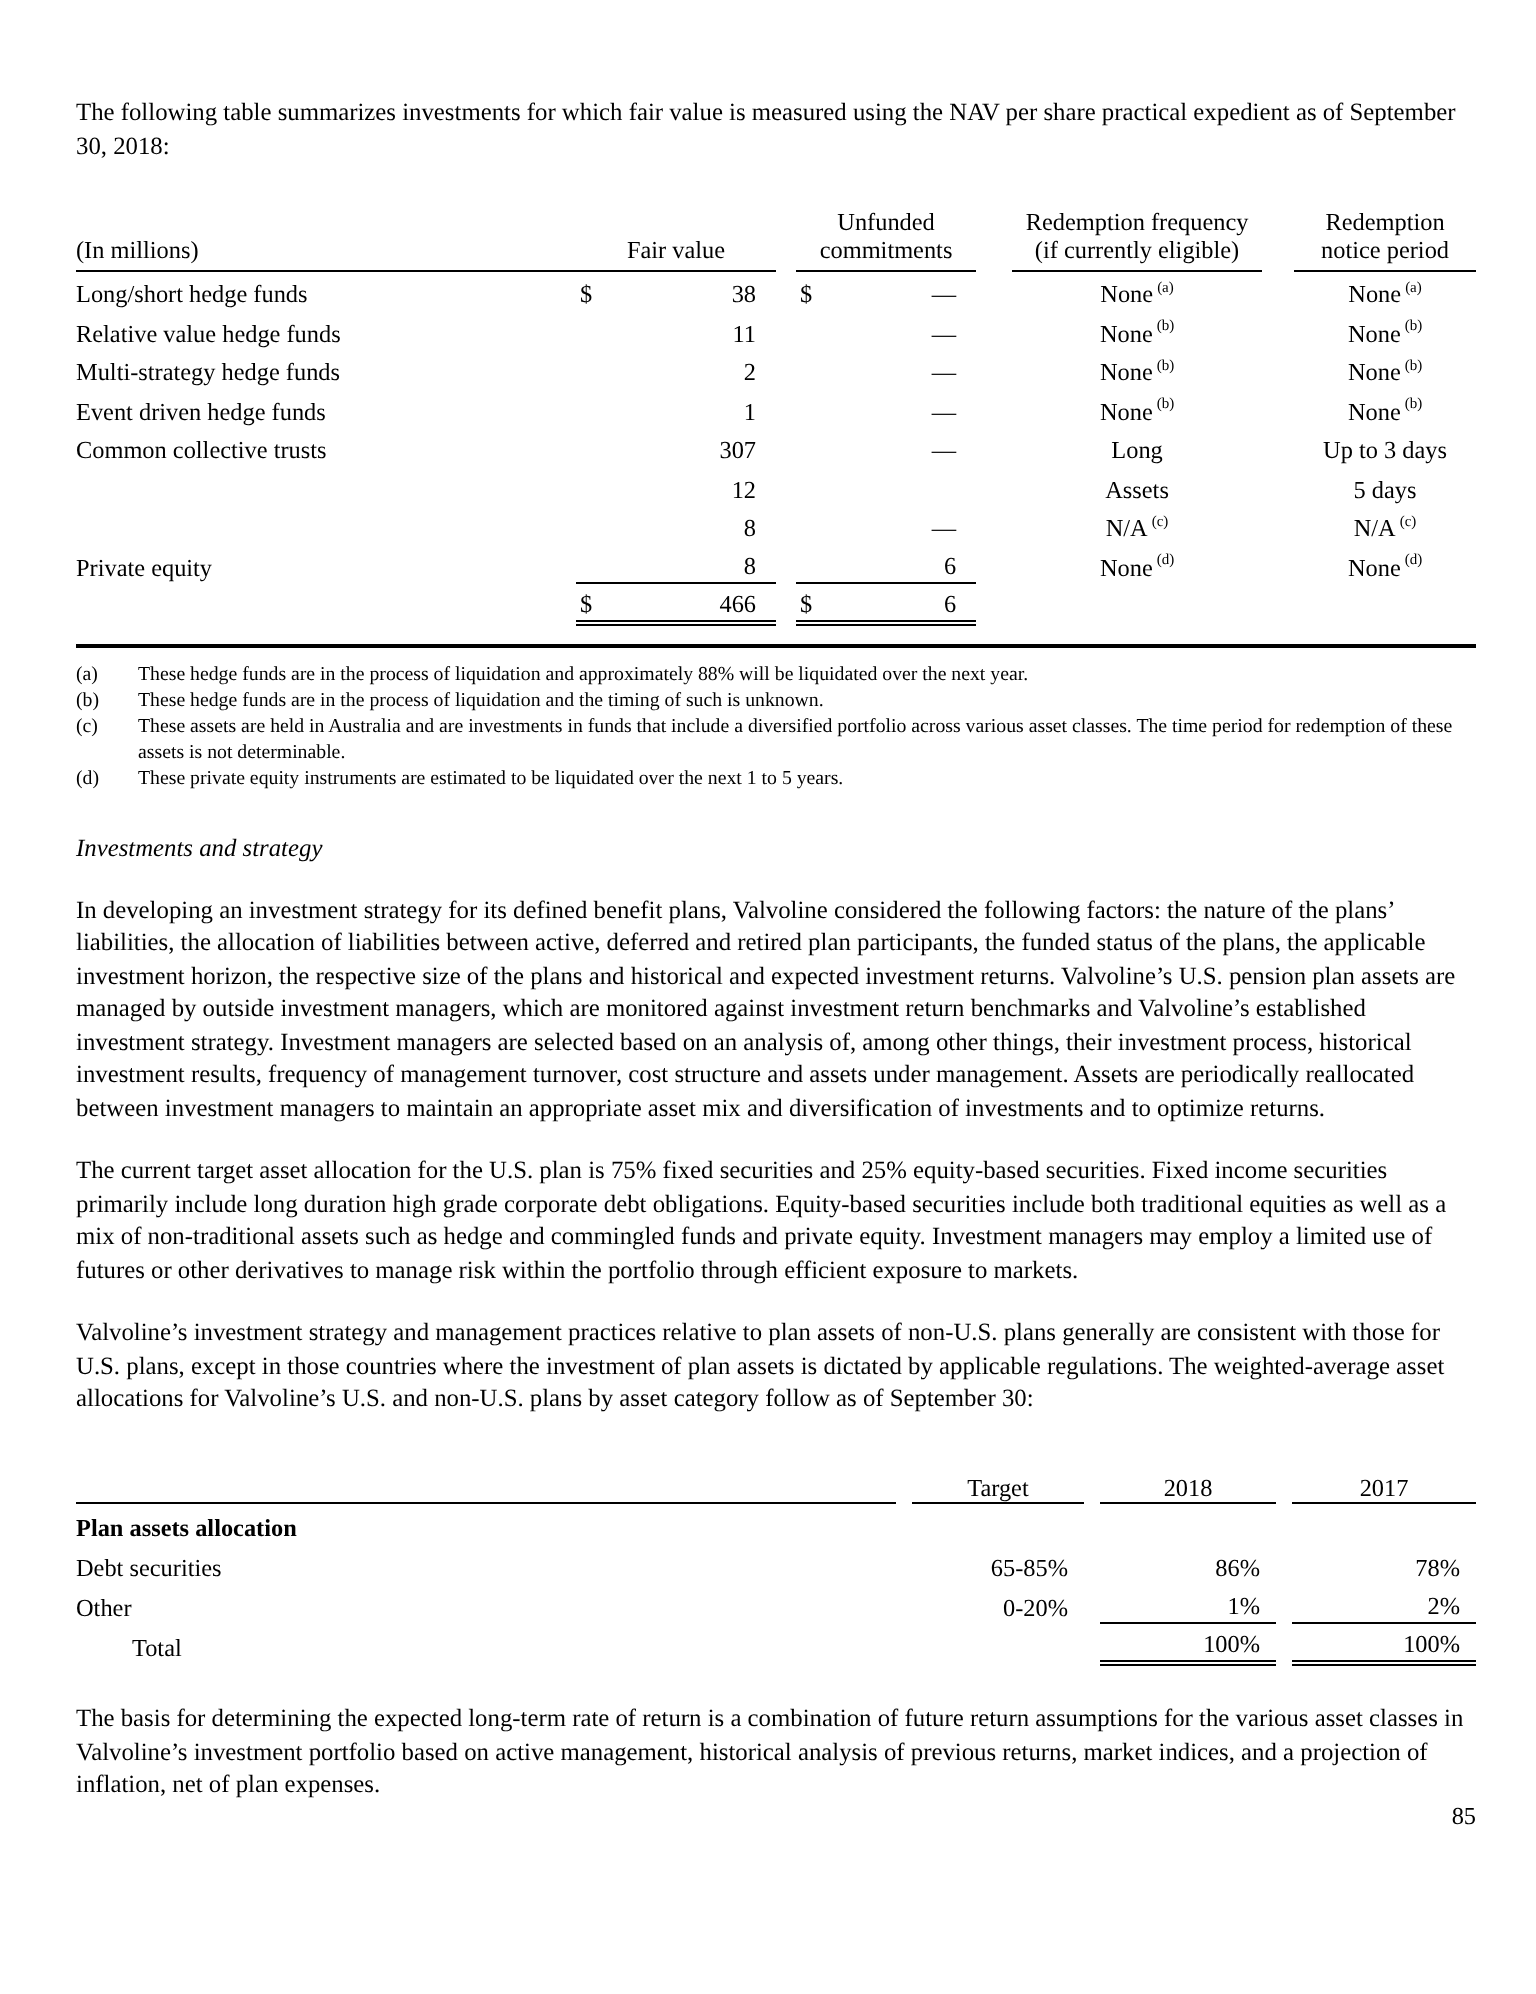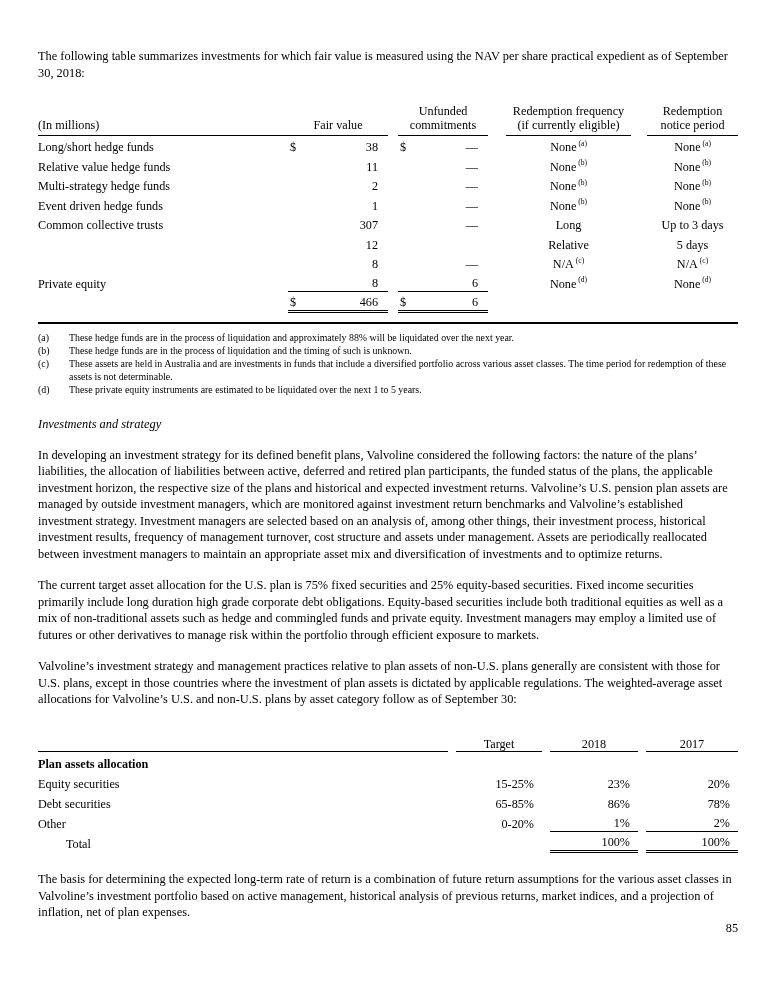--- a/index.html
+++ b/index.html
@@ -155,21 +155,21 @@
     </tr>
 
     <tr>
       <td class="lbl"></td>
       <td class="cur"></td>
       <td class="val">12</td>
       <td></td>
       <td class="cur"></td>
       <td class="val"></td>
       <td></td>
-      <td class="ctr"><span>Relative</span></td>
+      <td class="ctr"><span>Assets</span></td>
       <td></td>
       <td class="ctr"><span>5 days</span></td>
     </tr>
 
     <tr>
       <td class="lbl"></td>
       <td class="cur"></td>
       <td class="val">8</td>
       <td></td>
       <td class="cur"></td>
@@ -249,29 +249,20 @@
     <tr>
       <td class="lbl bold">Plan assets allocation</td>
       <td></td>
           <td></td>
       <td></td>
           <td></td>
       <td></td>
           <td></td>
     </tr>
     <tr>
-      <td class="lbl">Equity securities</td>
-      <td></td>
-      <td class="val">15-25%</td>
-      <td></td>
-      <td class="val">23%</td>
-      <td></td>
-      <td class="val">20%</td>
-    </tr>
-    <tr>
       <td class="lbl">Debt securities</td>
       <td></td>
       <td class="val">65-85%</td>
       <td></td>
       <td class="val">86%</td>
       <td></td>
       <td class="val">78%</td>
     </tr>
     <tr>
       <td class="lbl">Other</td>

